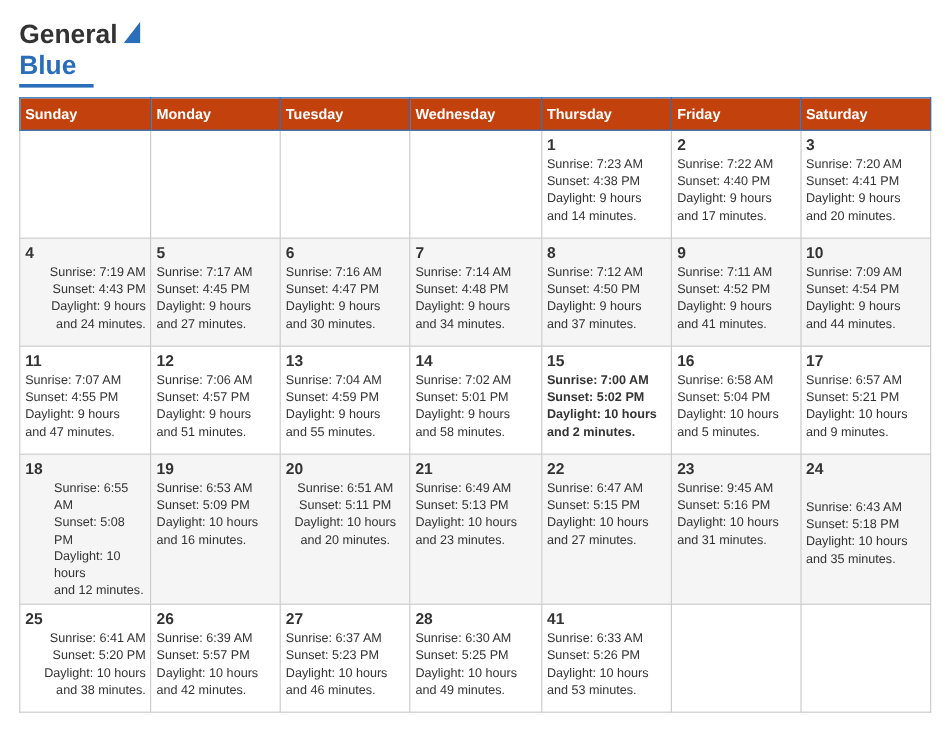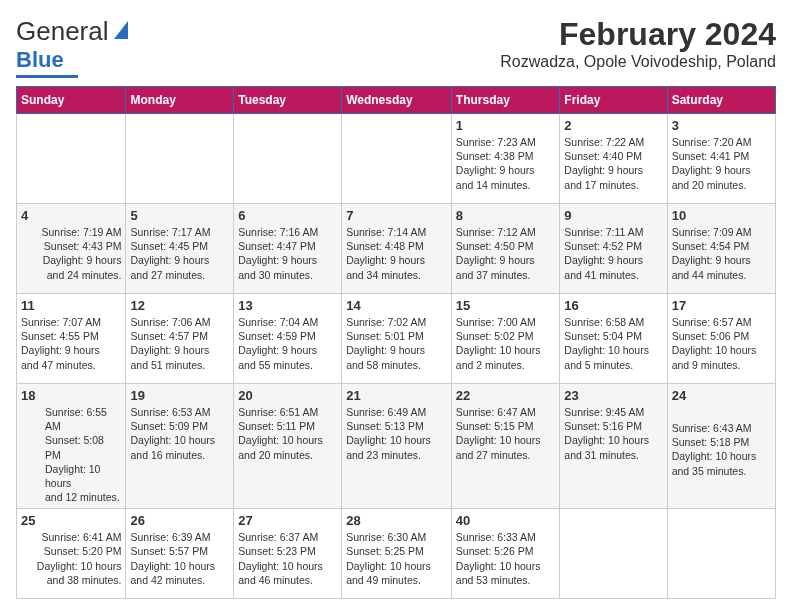--- a/index.html
+++ b/index.html
@@ -38,21 +38,21 @@
       font-size: 16px;
       font-weight: normal;
       color: #333;
     }
     .calendar {
       width: 100%;
       border-collapse: collapse;
       font-size: 11px;
     }
     .calendar thead tr th {
-      background: #be185d;
+      background: #c2410c;
       color: #fff;
       padding: 6px 4px;
       text-align: left;
       font-size: 12px;
       font-weight: bold;
       border: 1px solid #2a6ebb;
     }
     .calendar tbody tr td {
       vertical-align: top;
       padding: 4px 4px;
@@ -81,35 +81,31 @@
     .empty-cell {
       background: #fff !important;
     }
   </style>
 </head>
 <body>
 
 <div class="header">
   <div class="logo">
     <div class="logo-row">
-      <span style="font-size:26px;font-weight:normal;color:#333;">General</span>
+      <span style="font-size:22px;font-weight:bold;color:#333;">General</span>
       <span style="display:inline-block;margin-left:3px;vertical-align:middle;">
         <svg width="14" height="18" viewBox="0 0 14 18">
             <polygon points="0,18 14,18 14,0" fill="#2a6ebb"></polygon>
           </svg>
       </span>
     </div>
     <div style="display:flex;align-items:center;">
       <span style="font-size:22px;font-weight:bold;color:#2a6ebb;">Blue</span>
     </div>
     <div style="width:62px;height:3px;background:#2a6ebb;margin-top:2px;"></div>
-  </div>
-  <div class="title-area">
-    <h1>February 2024</h1>
-    <h2>Rozwadza, Opole Voivodeship, Poland</h2>
   </div>
 </div>
 
 <table class="calendar">
   <thead>
     <tr>
     <th>Sunday</th>
         <th>Monday</th>
         <th>Tuesday</th>
         <th>Wednesday</th>
@@ -221,36 +217,36 @@
         </td>
         <td>
           <span class="day-number">14</span>
           <div class="day-content" style="white-space: pre-line;">Sunrise: 7:02 AM
 Sunset: 5:01 PM
 Daylight: 9 hours
 and 58 minutes.</div>
         </td>
         <td>
           <span class="day-number">15</span>
-          <div class="day-content" style="white-space: pre-line;">Sunrise: 7:00 AM
+          <div class="day-content" style="white-space: pre-line; font-weight: bold;">Sunrise: 7:00 AM
 Sunset: 5:02 PM
 Daylight: 10 hours
 and 2 minutes.</div>
         </td>
         <td>
           <span class="day-number">16</span>
           <div class="day-content" style="white-space: pre-line;">Sunrise: 6:58 AM
 Sunset: 5:04 PM
 Daylight: 10 hours
 and 5 minutes.</div>
         </td>
         <td>
           <span class="day-number">17</span>
           <div class="day-content" style="white-space: pre-line;">Sunrise: 6:57 AM
-Sunset: 5:06 PM
+Sunset: 5:21 PM
 Daylight: 10 hours
 and 9 minutes.</div>
         </td>
       </tr>
       <tr>
         <td>
           <span class="day-number">18</span>
           <div class="day-content" style="white-space: pre-line; margin-left: 24px;">Sunrise: 6:55 AM
 Sunset: 5:08 PM
 Daylight: 10 hours
@@ -258,21 +254,21 @@
         </td>
         <td>
           <span class="day-number">19</span>
           <div class="day-content" style="white-space: pre-line;">Sunrise: 6:53 AM
 Sunset: 5:09 PM
 Daylight: 10 hours
 and 16 minutes.</div>
         </td>
         <td>
           <span class="day-number">20</span>
-          <div class="day-content" style="white-space: pre-line;">Sunrise: 6:51 AM
+          <div class="day-content" style="white-space: pre-line; text-align: center;">Sunrise: 6:51 AM
 Sunset: 5:11 PM
 Daylight: 10 hours
 and 20 minutes.</div>
         </td>
         <td>
           <span class="day-number">21</span>
           <div class="day-content" style="white-space: pre-line;">Sunrise: 6:49 AM
 Sunset: 5:13 PM
 Daylight: 10 hours
 and 23 minutes.</div>
@@ -322,21 +318,21 @@
 and 46 minutes.</div>
         </td>
         <td>
           <span class="day-number">28</span>
           <div class="day-content" style="white-space: pre-line;">Sunrise: 6:30 AM
 Sunset: 5:25 PM
 Daylight: 10 hours
 and 49 minutes.</div>
         </td>
         <td>
-          <span class="day-number">40</span>
+          <span class="day-number">41</span>
           <div class="day-content" style="white-space: pre-line;">Sunrise: 6:33 AM
 Sunset: 5:26 PM
 Daylight: 10 hours
 and 53 minutes.</div>
         </td>
         <td class="empty-cell"></td>
         <td class="empty-cell"></td>
       </tr>
     </tbody>
 </table>

